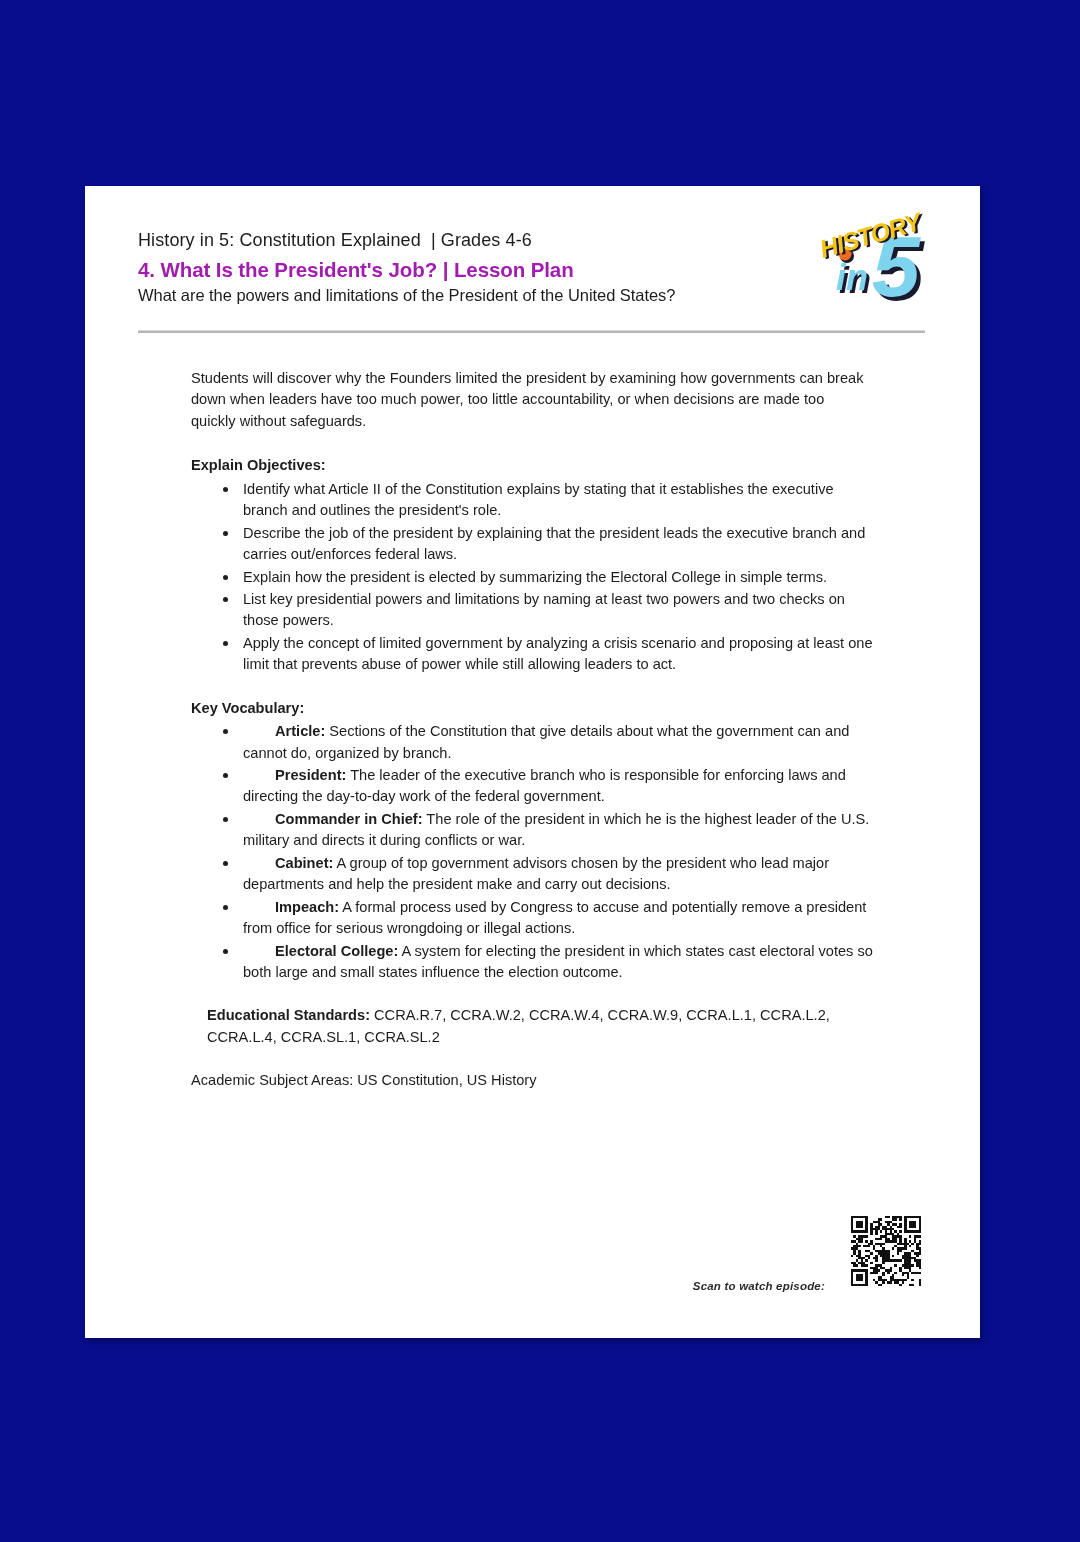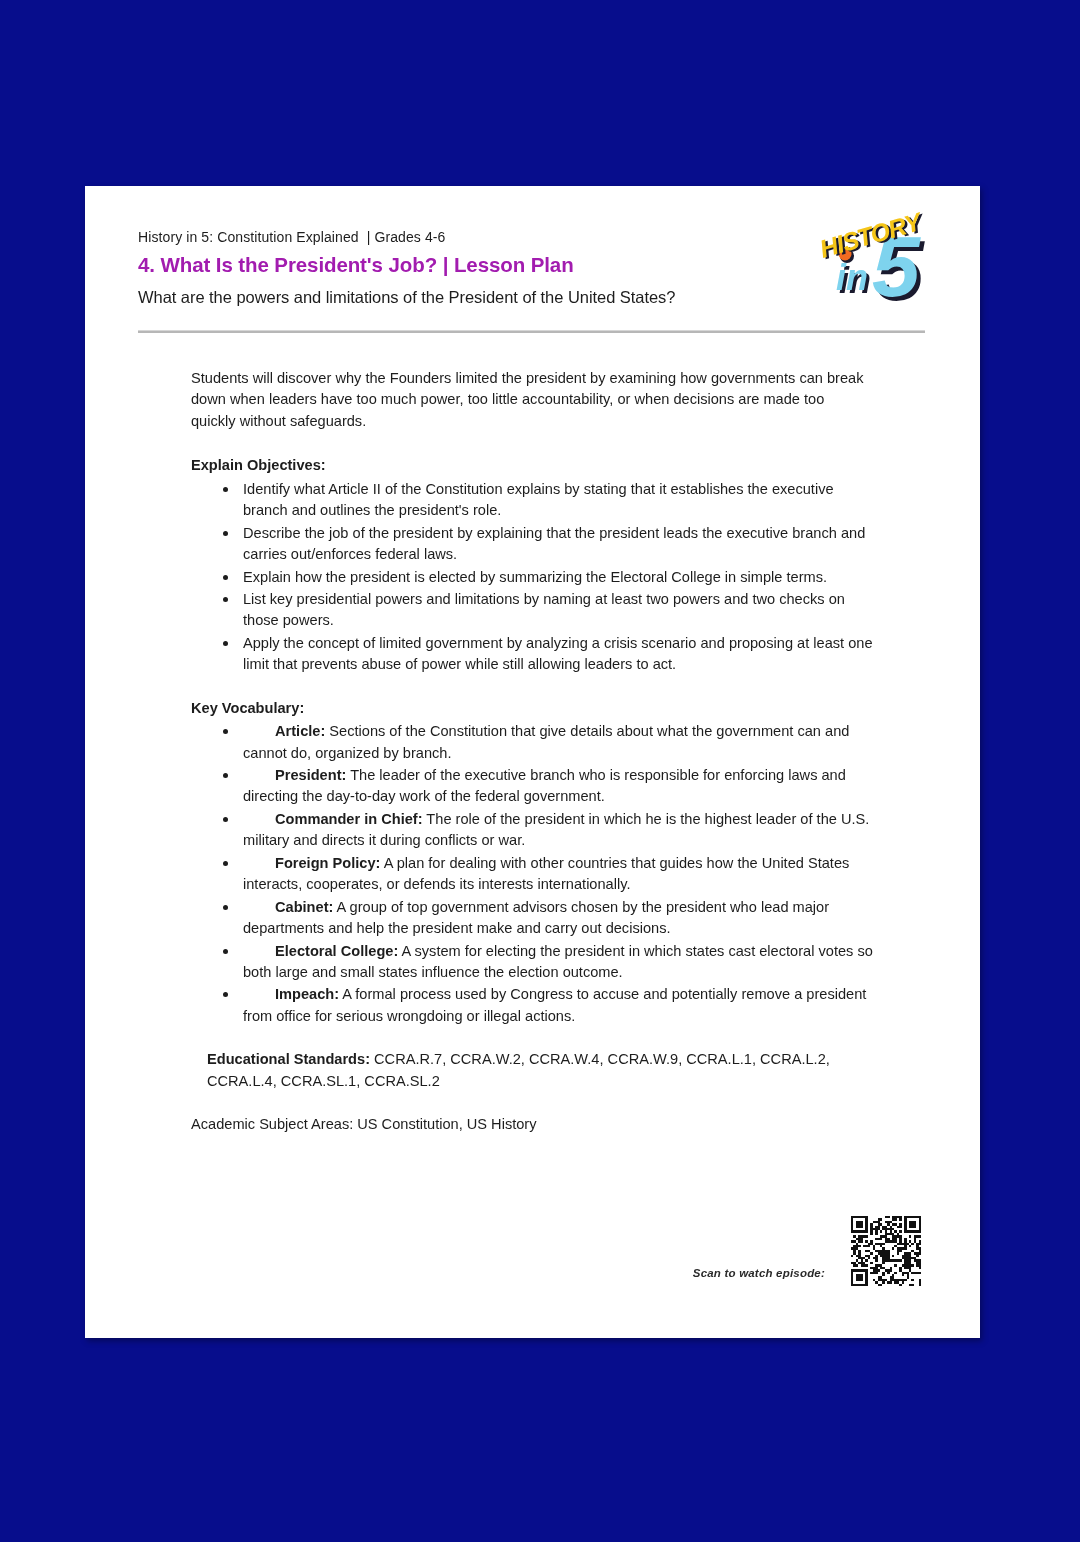--- a/index.html
+++ b/index.html
@@ -27,39 +27,38 @@
   }
 
   
   #doc-header {
     position: absolute;
     left: 53px;
     top: 42px;
     width: 790px;
   }
   .eyebrow {
-    font-size: 14px;
+    font-size: 18px;
     color: #1d1d1d;
     letter-spacing: 0.1px;
     line-height: 1.35;
     white-space: pre;
   }
   .lesson-title {
     font-size: 20.5px;
     font-weight: bold;
     color: #a21caf;
     line-height: 1.35;
     margin-top: 4px;
     letter-spacing: -0.1px;
   }
   .lesson-question {
     font-size: 16.5px;
     color: #1d1d1d;
     line-height: 1.4;
-    margin-top: 7px;
     letter-spacing: -0.05px;
   }
   #header-rule {
     position: absolute;
     left: 53px;
     top: 144px;
     width: 787px;
     height: 2px;
     background: #b7b7b7;
     border-top: 1px solid #d6d6d6;
@@ -131,21 +130,21 @@
   #qr-footer {
     position: absolute;
     left: 106px;
     top: 1026px;
     width: 730px;
     height: 90px;
   }
   #scan-caption {
     position: absolute;
     right: 96px;
-    top: 55px;
+    top: 68px;
     font-size: 11.5px;
     font-style: italic;
     font-weight: bold;
     color: #2a2a2a;
     white-space: nowrap;
     letter-spacing: 0.2px;
   }
   #qr-code {
     position: absolute;
     right: 0px;
@@ -201,24 +200,23 @@
         <li><span>Explain how the president is elected by summarizing the Electoral College in simple terms.</span></li>
         <li><span>List key presidential powers and limitations by naming at least two powers and two checks on those powers.</span></li>
         <li><span>Apply the concept of limited government by analyzing a crisis scenario and proposing at least one limit that prevents abuse of power while still allowing leaders to act.</span></li>
       </ul>
 
     <div class="section-heading">Key Vocabulary:</div>
     <ul class="bullet-list" id="vocabulary-list">
         <li><span class="term">Article:</span><span> Sections of the Constitution that give details about what the government can and cannot do, organized by branch.</span></li>
         <li><span class="term">President:</span><span> The leader of the executive branch who is responsible for enforcing laws and directing the day-to-day work of the federal government.</span></li>
         <li><span class="term">Commander in Chief:</span><span> The role of the president in which he is the highest leader of the U.S. military and directs it during conflicts or war.</span></li>
-        <li><span class="term">Foreign Policy:</span><span> A plan for dealing with other countries that guides how the United States interacts, cooperates, or defends its interests internationally.</span></li>
         <li><span class="term">Cabinet:</span><span> A group of top government advisors chosen by the president who lead major departments and help the president make and carry out decisions.</span></li>
+        <li><span class="term">Impeach:</span><span> A formal process used by Congress to accuse and potentially remove a president from office for serious wrongdoing or illegal actions.</span></li>
         <li><span class="term">Electoral College:</span><span> A system for electing the president in which states cast electoral votes so both large and small states influence the election outcome.</span></li>
-        <li><span class="term">Impeach:</span><span> A formal process used by Congress to accuse and potentially remove a president from office for serious wrongdoing or illegal actions.</span></li>
       </ul>
 
     <p class="standards-block">
       <span class="standards-label">Educational Standards:</span><span> </span><span>CCRA.R.7, CCRA.W.2, CCRA.W.4, CCRA.W.9, CCRA.L.1, CCRA.L.2, CCRA.L.4, CCRA.SL.1, CCRA.SL.2</span>
     </p>
 
     <p class="subjects-block">Academic Subject Areas: US Constitution, US History</p>
   </div>
 
   <div id="qr-footer">

